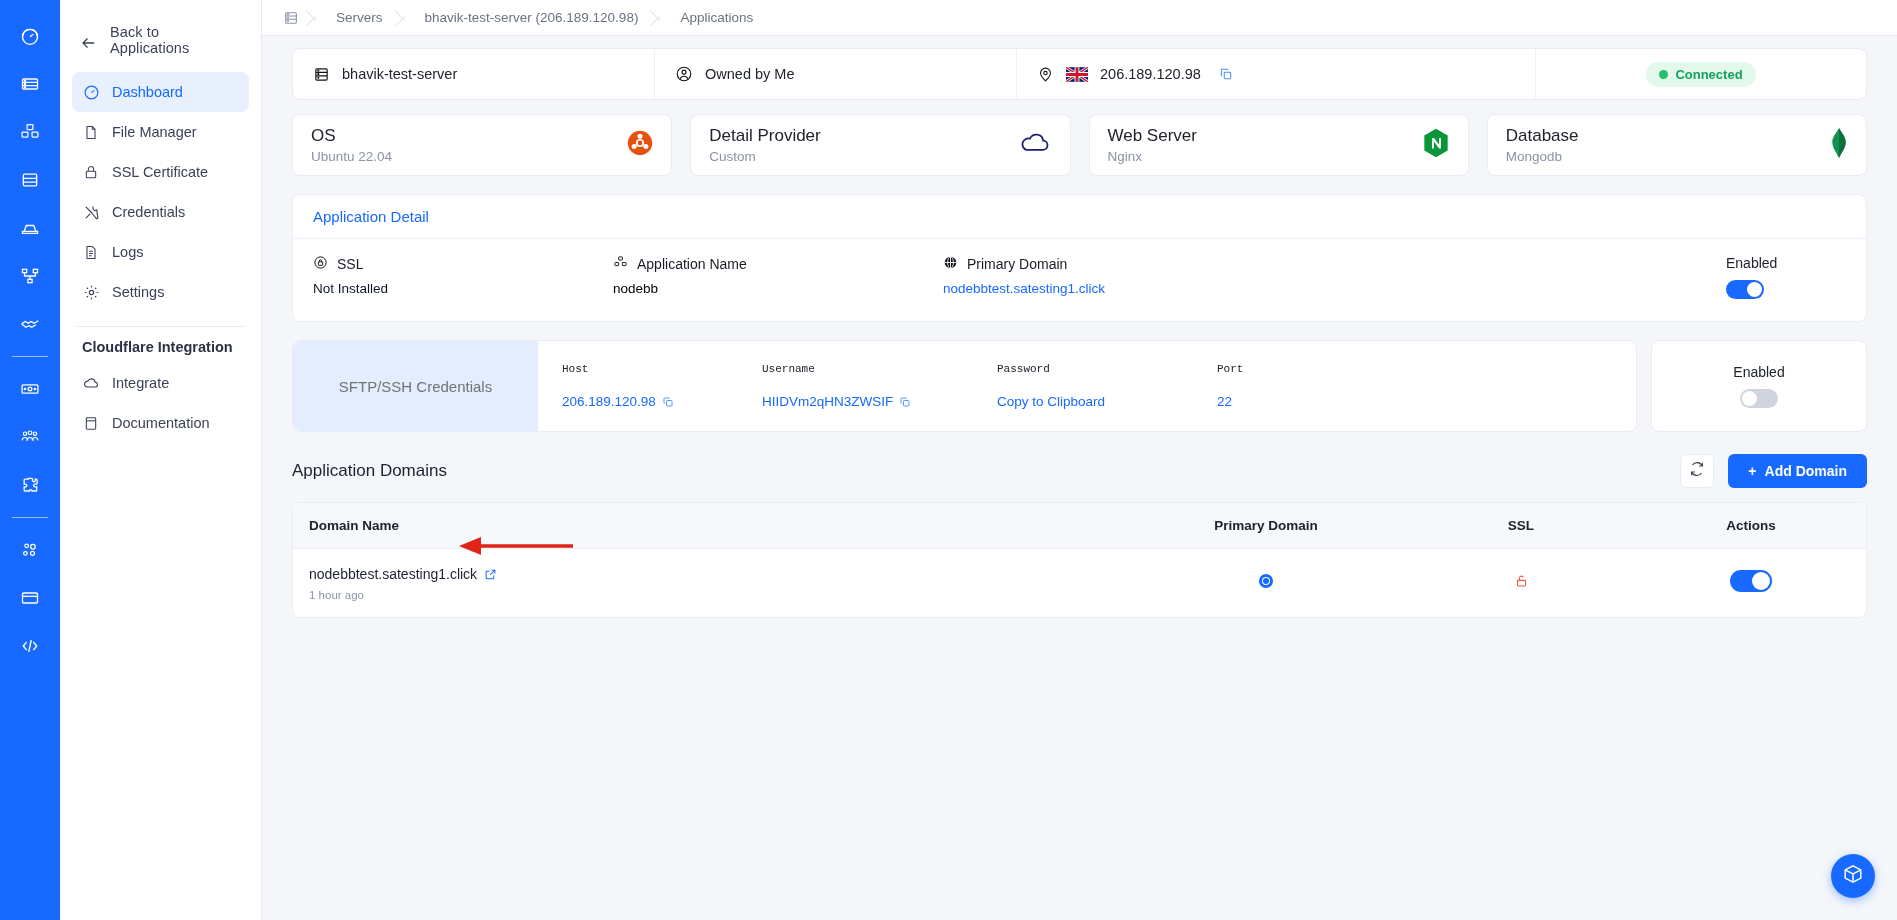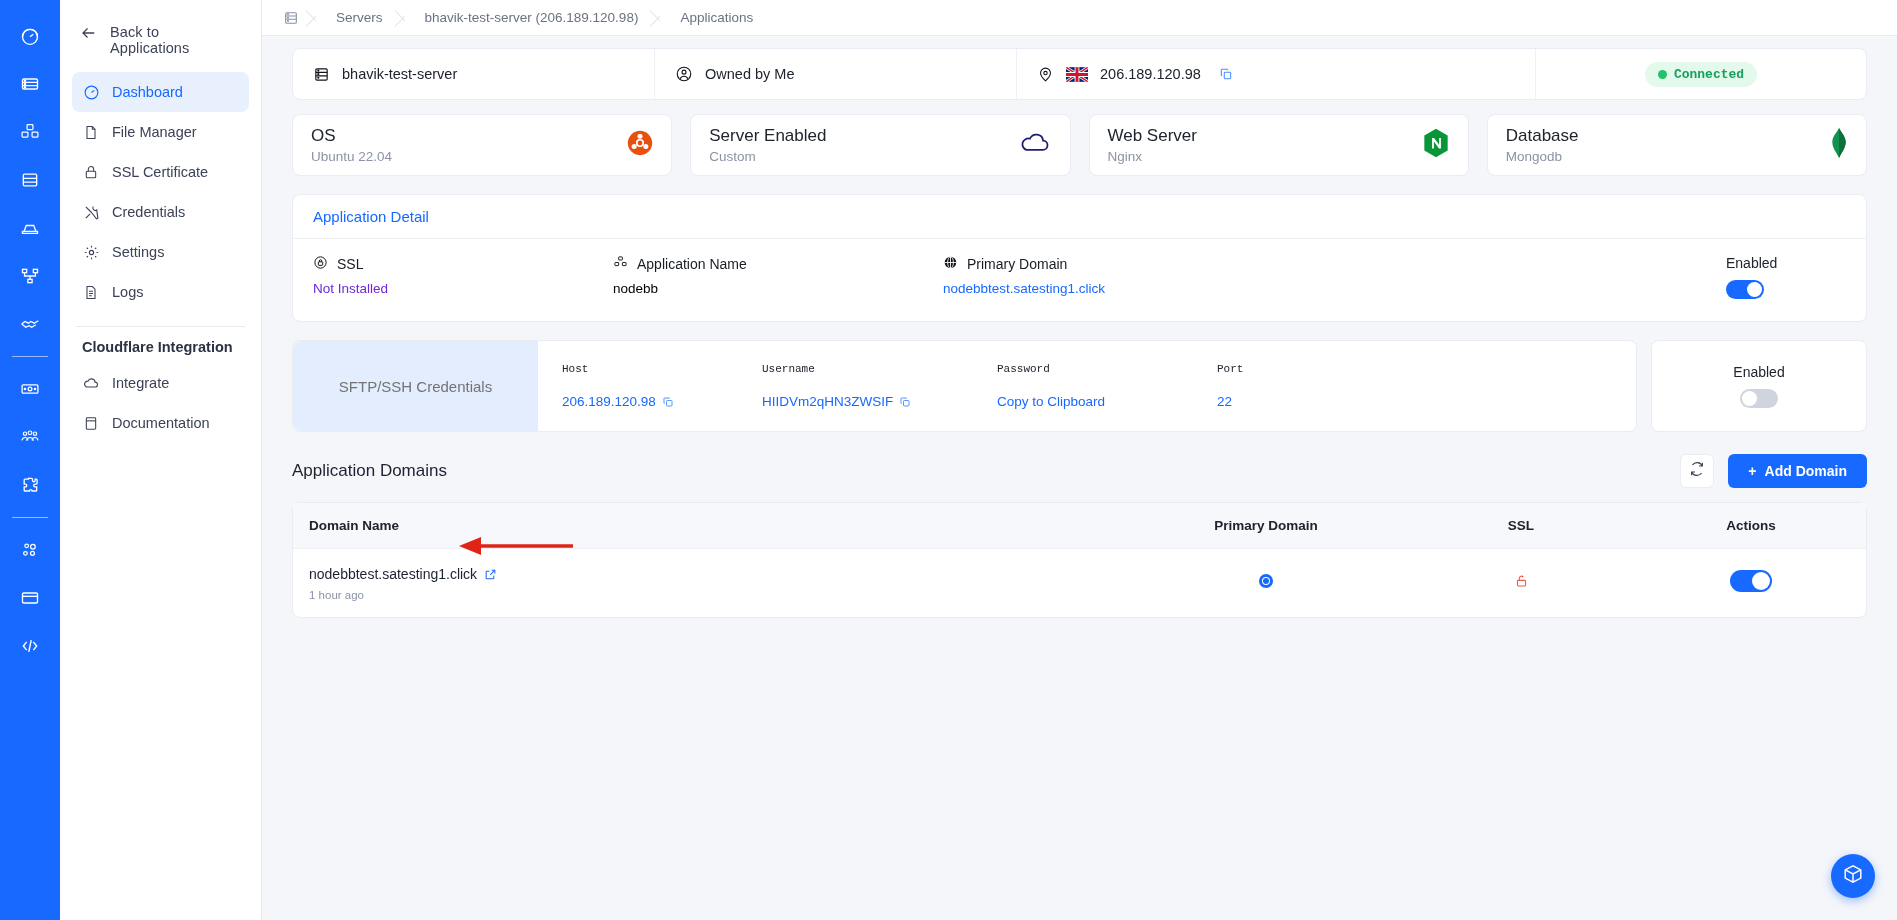--- a/index.html
+++ b/index.html
@@ -24,21 +24,21 @@
   .rail-item svg { display: block; }
   .rail-sep { width: 36px; height: 1px; background: rgba(255,255,255,.55); margin: 8px 0; }
 
   
   .sidebar {
     width: 202px; flex: 0 0 202px; background: #fff;
     border-right: 1px solid #e7eaf0;
     padding: 16px 12px 0 12px;
   }
   .back-row {
-    display: flex; align-items: flex-start; gap: 12px;
+    display: flex; align-items: flex-end; gap: 12px;
     padding: 8px 10px 8px 8px; margin-bottom: 8px; cursor: pointer;
   }
   .back-row .lbl { font-size: 14.5px; color: #3c4257; font-weight: 500; letter-spacing: .1px;}
   .nav-item {
     display: flex; align-items: center; gap: 12px;
     height: 40px; padding: 0 10px; border-radius: 8px; cursor: pointer;
     color: #3c4257; font-size: 14.5px;
   }
   .nav-item .ico { width: 18px; height: 18px; display:flex; align-items:center; justify-content:center; flex:0 0 18px; }
   .nav-item.active { background: #e8f0fe; color: #1769ff; }
@@ -62,21 +62,21 @@
   .chev::after  { top: 26px; transform: rotate(-46deg); transform-origin: left center; }
   .crumb { font-size: 13.5px; color: #6b7280; padding: 0 8px; cursor: pointer; white-space: nowrap; }
 
   .content { padding: 12px 30px 0 30px; overflow: hidden; }
 
   .card { background: #fff; border: 1px solid #e9ecf2; border-radius: 8px; }
 
   
   .serverstrip { display: flex; height: 52px; margin-bottom: 14px; }
   .ss-cell { display: flex; align-items: center; gap: 12px; padding: 0 20px; border-right: 1px solid #edf0f5; }
-  .ss-cell:last-child { border-right: none; font-family: Liberation Mono, monospace; }
+  .ss-cell:last-child { border-right: none; }
   .ss-c1 { flex: 0 0 362px; }
   .ss-c2 { flex: 0 0 362px; text-align: center; }
   .ss-c3 { flex: 1; }
   .ss-c4 { flex: 0 0 330px; justify-content: center; }
   .ss-txt { font-size: 14.5px; color: #20242e; }
   .ss-ico { color: #10131a; display: flex; }
   .copy-ico { color: #4b90ff; cursor: pointer; display: inline-flex; margin-left: 6px; vertical-align: -2px;}
   .flag { width: 22px; height: 15px; border-radius: 1px; overflow: hidden; flex: 0 0 22px; }
   .badge-connected {
     display: inline-flex; align-items: center; gap: 7px;
@@ -95,21 +95,21 @@
   .panel { margin-bottom: 18px; }
   .panel-head { padding: 13px 20px; font-size: 15px; color: #1769ff; border-bottom: 1px solid #eef0f5; }
   .detailrow { display: flex; padding: 16px 20px 18px 20px; }
   .dcol { flex: 1; }
   .dcol-head { display: flex; align-items: center; gap: 9px; font-size: 14px; color: #181c26; }
   .dcol-val { font-size: 13.5px; margin-top: 8px; margin-left: 0; }
   .dcol-1 { flex: 0 0 300px; }
   .dcol-2 { flex: 0 0 330px; }
   .dcol-3 { flex: 1; }
   .dcol-4 { flex: 0 0 120px; text-align: left; }
-  .red { color: #6d28d9; }
+  .red { color: #0f172a; }
   .blue { color: #1769ff; }
   .lbl-enabled { font-size: 14px; color: #20242e; }
 
   
   .toggle { width: 38px; height: 19px; border-radius: 10px; position: relative; display: inline-block; cursor: pointer; margin-top: 9px;}
   .toggle.on { background: #1769ff; }
   .toggle.off { background: #cfd4de; }
   .toggle .knob { position: absolute; top: 2px; width: 15px; height: 15px; border-radius: 50%; background: #fff; }
   .toggle.on .knob { right: 2px; }
   .toggle.off .knob { left: 2px; }
@@ -326,35 +326,35 @@
       <span class="ico">
         <svg width="17" height="17" viewBox="0 0 24 24" fill="none" stroke="#3c4257" stroke-width="1.6">
               <path d="M4 4l8 8M14.5 3.5a3.5 3.5 0 004.9 4.9L21 20l-2 1-7-9"></path>
               <path d="M4 20l6-6"></path>
             </svg>
       </span>
       <span>Credentials</span>
     </div>
     <div class="nav-item">
       <span class="ico">
+        <svg width="16" height="17" viewBox="0 0 24 24" fill="none" stroke="#3c4257" stroke-width="1.6">
+              <path d="M6 3h8l4 4v14H6z"></path>
+              <path d="M9 10h6M9 13.5h6M9 17h4"></path>
+            </svg>
+      </span>
+      <span>Logs</span>
+    </div>
+    <div class="nav-item">
+      <span class="ico">
         <svg width="17" height="17" viewBox="0 0 24 24" fill="none" stroke="#3c4257" stroke-width="1.6">
               <circle cx="12" cy="12" r="3"></circle>
               <path d="M12 2.5v2.4M12 19.1v2.4M21.5 12h-2.4M4.9 12H2.5M18.7 5.3l-1.7 1.7M7 17l-1.7 1.7M18.7 18.7L17 17M7 7L5.3 5.3"></path>
             </svg>
       </span>
       <span>Settings</span>
-    </div>
-    <div class="nav-item">
-      <span class="ico">
-        <svg width="16" height="17" viewBox="0 0 24 24" fill="none" stroke="#3c4257" stroke-width="1.6">
-              <path d="M6 3h8l4 4v14H6z"></path>
-              <path d="M9 10h6M9 13.5h6M9 17h4"></path>
-            </svg>
-      </span>
-      <span>Logs</span>
     </div>
 
     <div class="nav-gap"></div>
     <div class="nav-head">Cloudflare Integration</div>
 
     <div class="nav-item">
       <span class="ico">
         <svg width="18" height="17" viewBox="0 0 24 24" fill="none" stroke="#3c4257" stroke-width="1.6">
               <path d="M6.5 17h11a3.5 3.5 0 00.3-7 5.2 5.2 0 00-10-1.3A3.6 3.6 0 006.5 17z"></path>
             </svg>
@@ -460,21 +460,21 @@
                   <circle cx="16" cy="16" r="15" fill="#e8500e"></circle>
                   <circle cx="16" cy="7.6" r="3.1" fill="#fff"></circle>
                   <circle cx="8.8" cy="20.2" r="3.1" fill="#fff"></circle>
                   <circle cx="23.2" cy="20.2" r="3.1" fill="#fff"></circle>
                   <circle cx="16" cy="16" r="4" fill="none" stroke="#fff" stroke-width="2.1"></circle>
                 </svg>
           </span>
         </div>
         <div class="card infocard">
           <div>
-            <div class="ic-label">Server Enabled</div>
+            <div class="ic-label">Detail Provider</div>
             <div class="ic-value">Custom</div>
           </div>
           <span>
             <svg width="34" height="26" viewBox="0 0 40 28" fill="none" stroke="#1d1e6e" stroke-width="2.1">
                   <path d="M10 22h19a5.4 5.4 0 00.6-10.8A8.2 8.2 0 0014 9 5.8 5.8 0 0010 22z"></path>
                 </svg>
           </span>
         </div>
         <div class="card infocard">
           <div>

